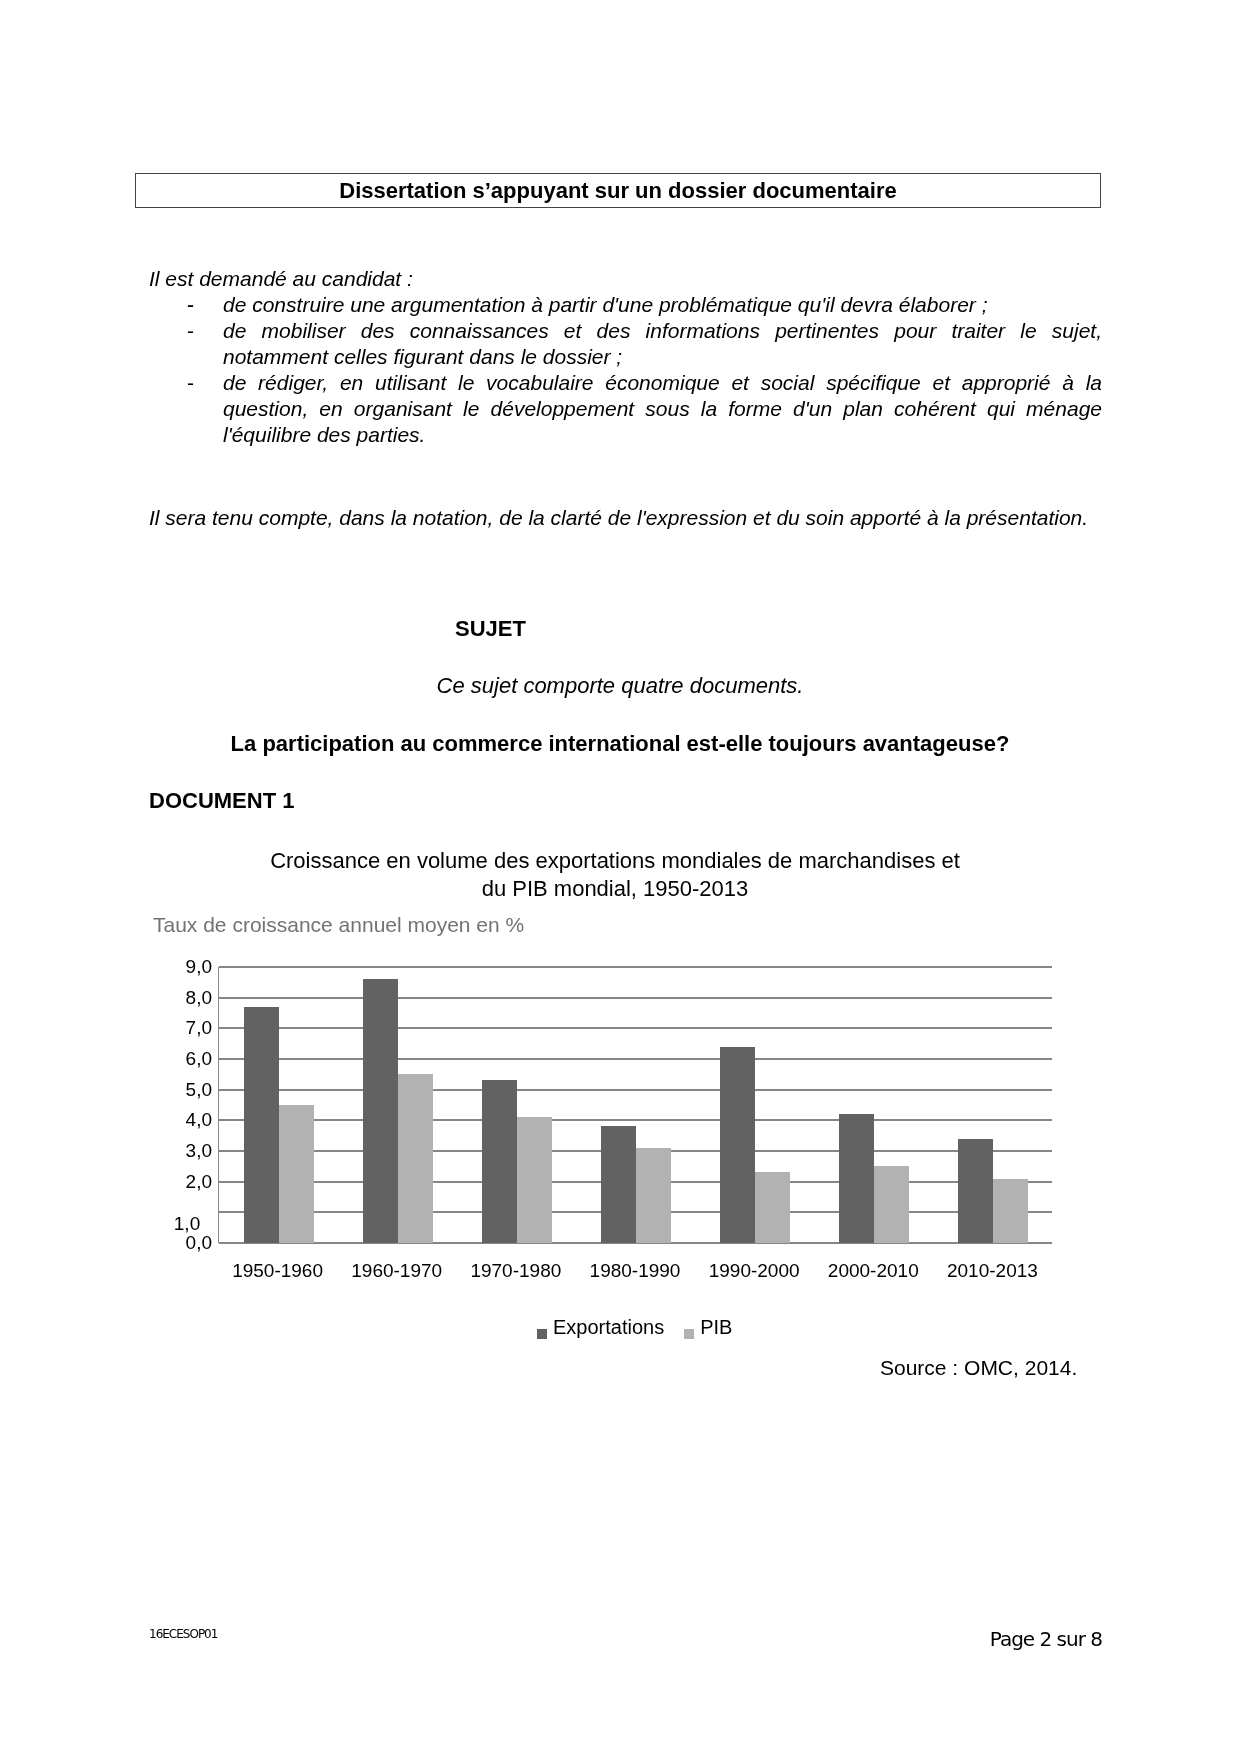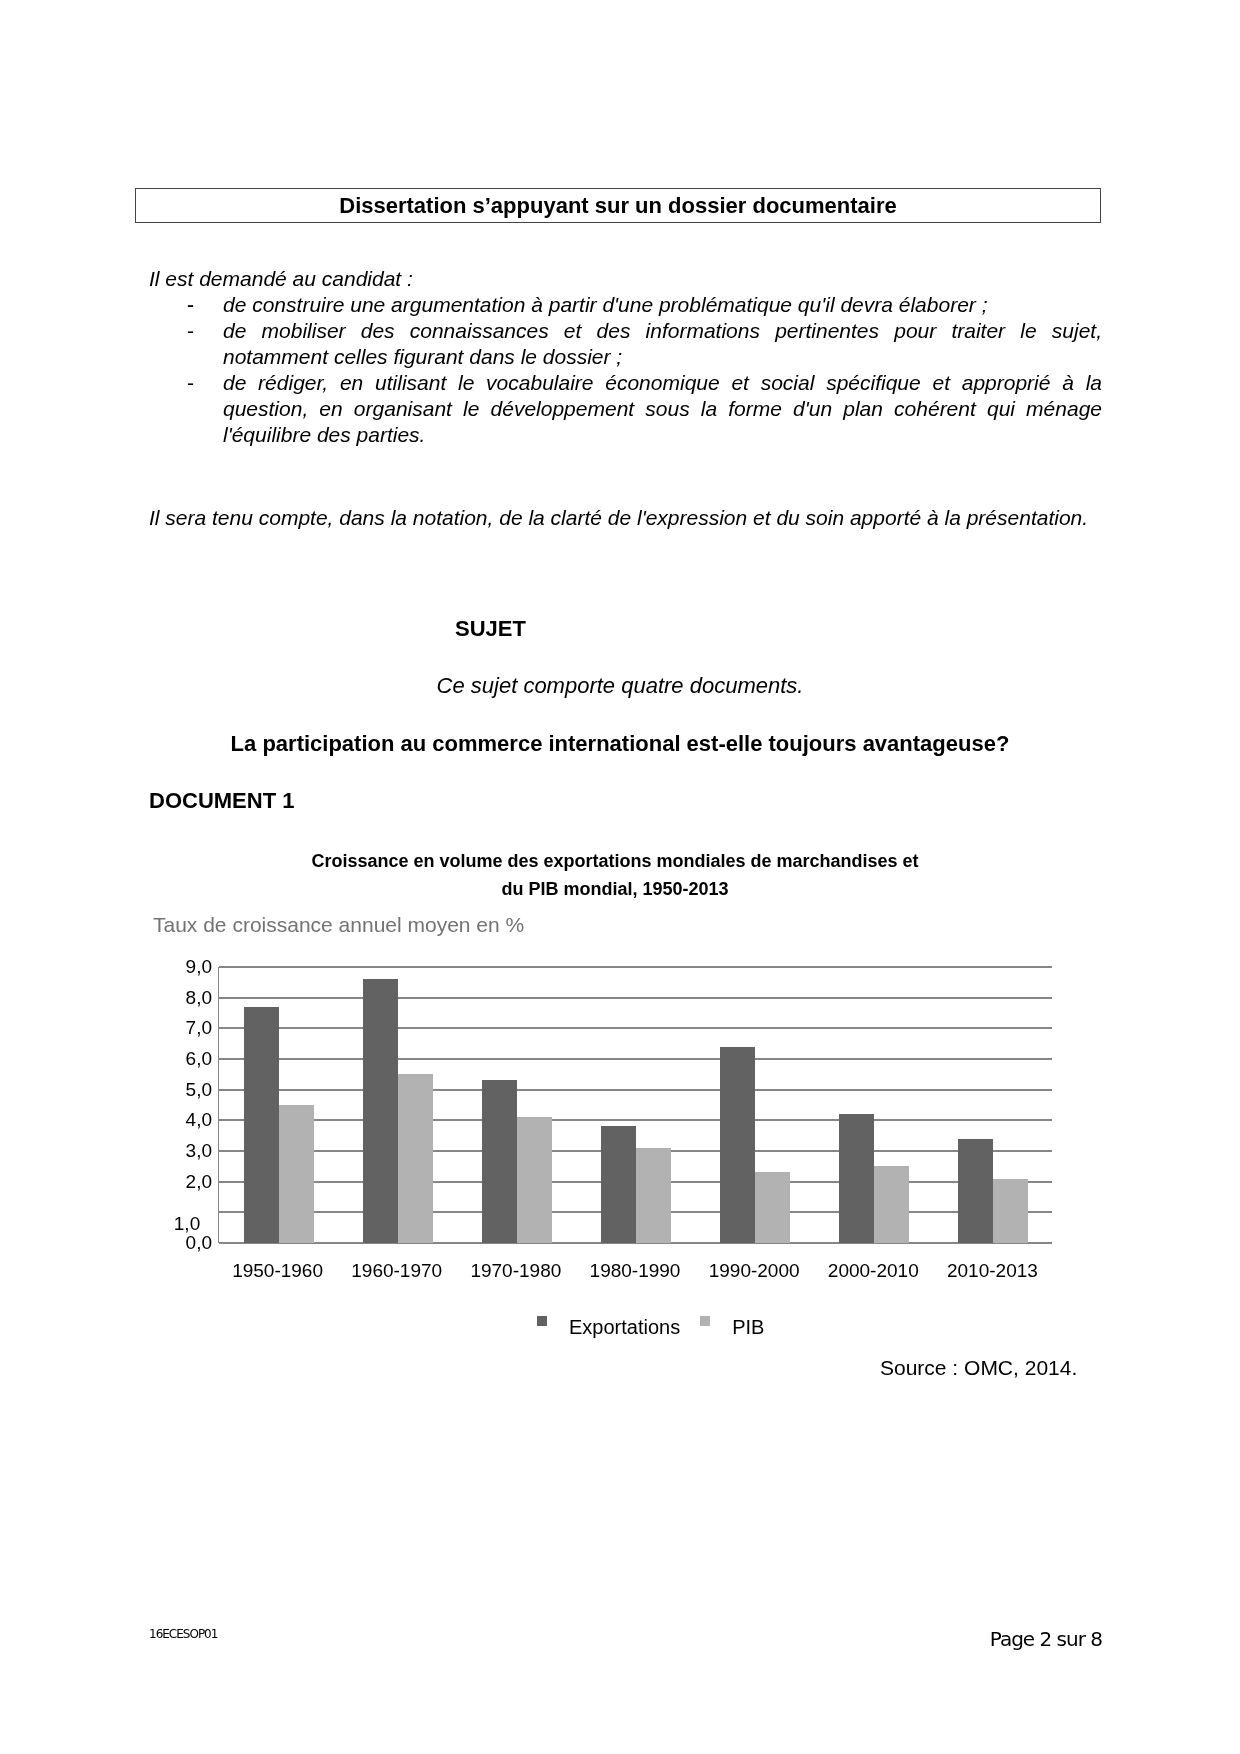--- a/index.html
+++ b/index.html
@@ -12,21 +12,21 @@
       height: 1754px;
       position: relative;
       overflow: hidden;
       font-family: "Liberation Sans", sans-serif;
       color: #000;
     }
     .abs { position: absolute; }
 
     
     .header-box {
-      left: 135px; top: 188px;
+      left: 135px; top: 173px;
       width: 966px; height: 32px;
       border: 1.5px solid #444;
       box-sizing: border-box;
       height: 35px;
       display: flex; align-items: center; justify-content: center;
     }
     .header-box span {
       font-weight: bold;
       font-size: 22px;
       letter-spacing: 0px;
@@ -75,21 +75,21 @@
       font-weight: bold; font-size: 22px;
     }
     .doc-label {
       left: 149px; top: 788px;
       font-weight: bold; font-size: 22px;
     }
 
     .chart-title {
       left: 180px; width: 870px; top: 847px;
       text-align: center;
-      font-weight: bold; font-size: 18px;
+      font-weight: normal; font-size: 22px;
       line-height: 28px;
     }
     .y-axis-label {
       left: 153px; top: 913px;
       font-size: 21px;
       color: #737373;
     }
 
     
     .plot {
@@ -129,21 +129,21 @@
 
     .legend {
       left: 537px; top: 1316px;
       display: flex; align-items: center;
       font-size: 20px;
     }
     .legend .swatch {
       width: 10px; height: 10px; display: inline-block;
       margin-right: 6px;
     }
-    .legend .item { display: flex; align-items: flex-start; margin-right: 20px; gap: 16px; }
+    .legend .item { display: flex; align-items: flex-end; margin-right: 20px; }
 
     .source {
       left: 880px; top: 1356px;
       font-size: 21px;
     }
 
     .footer-left {
       left: 149px; top: 1627px;
       font-size: 12px;
       font-family: "DejaVu Sans", sans-serif;

